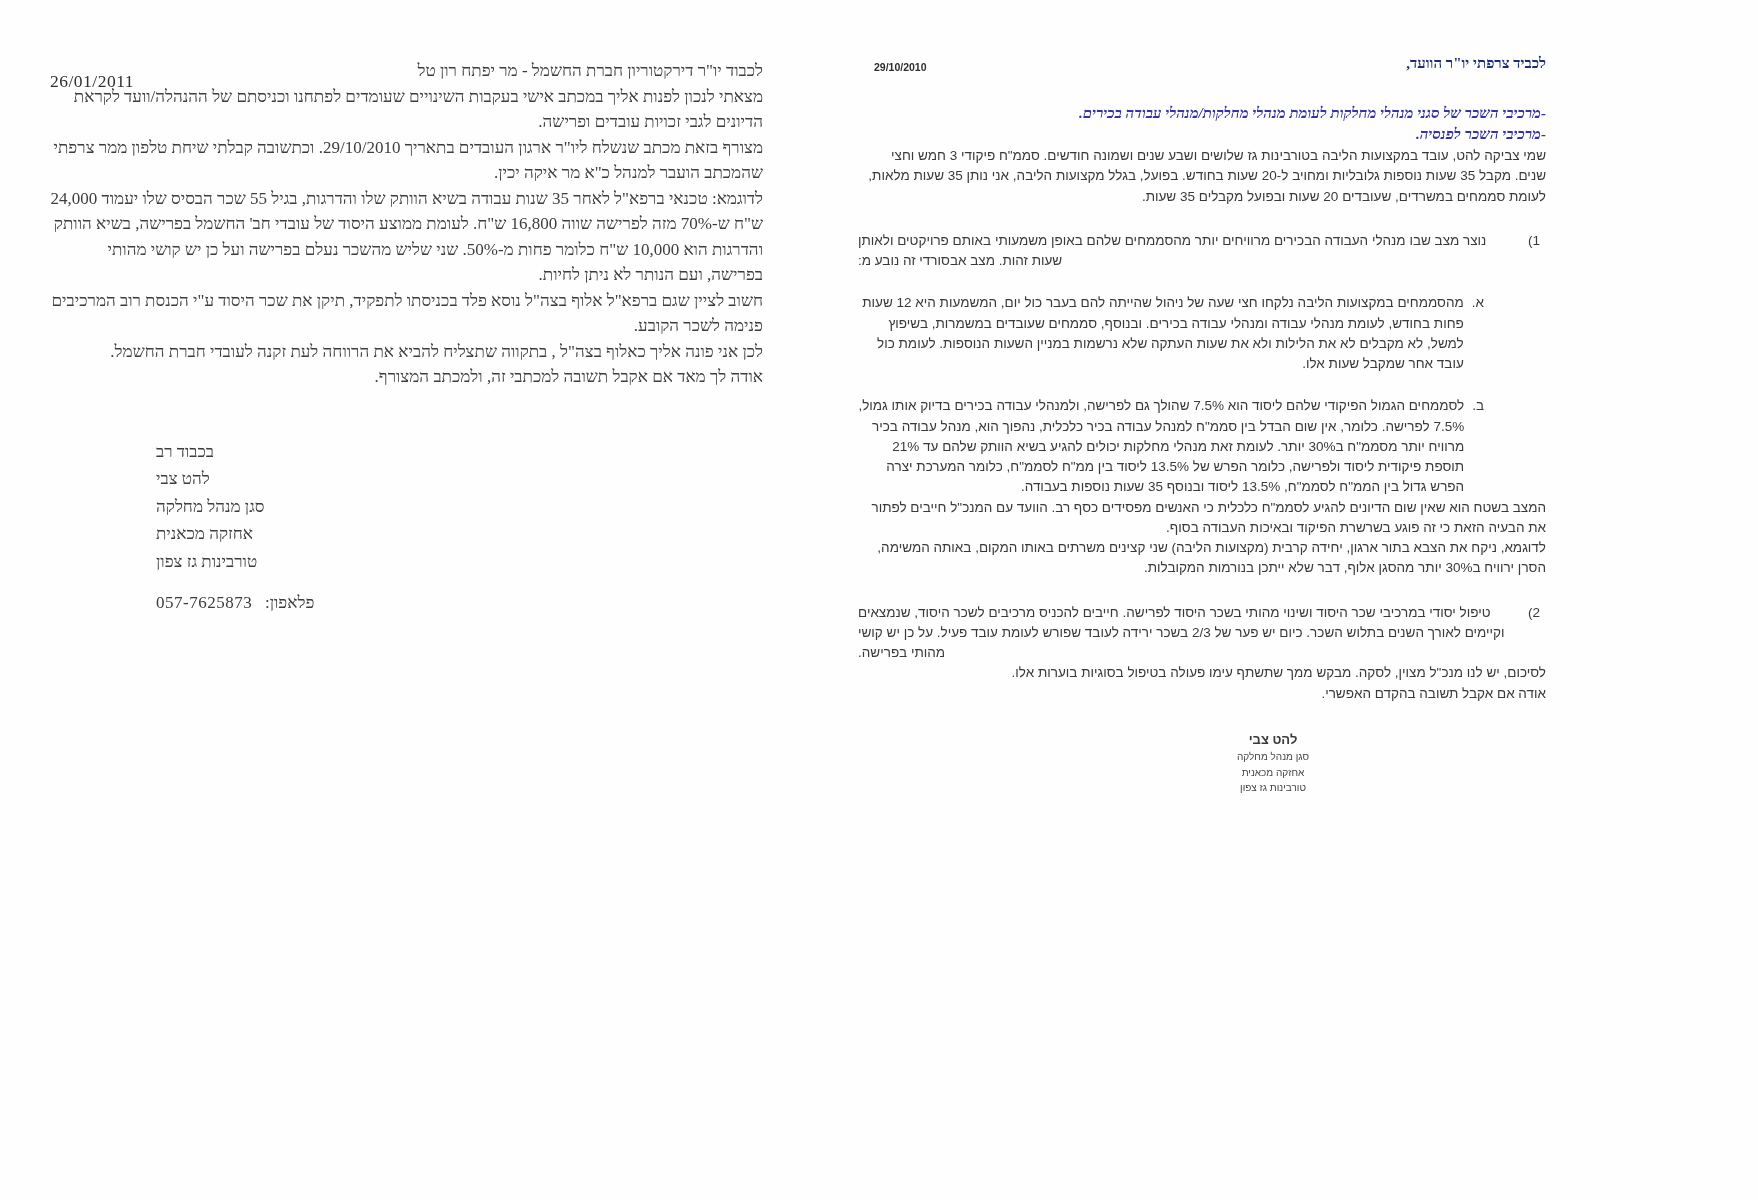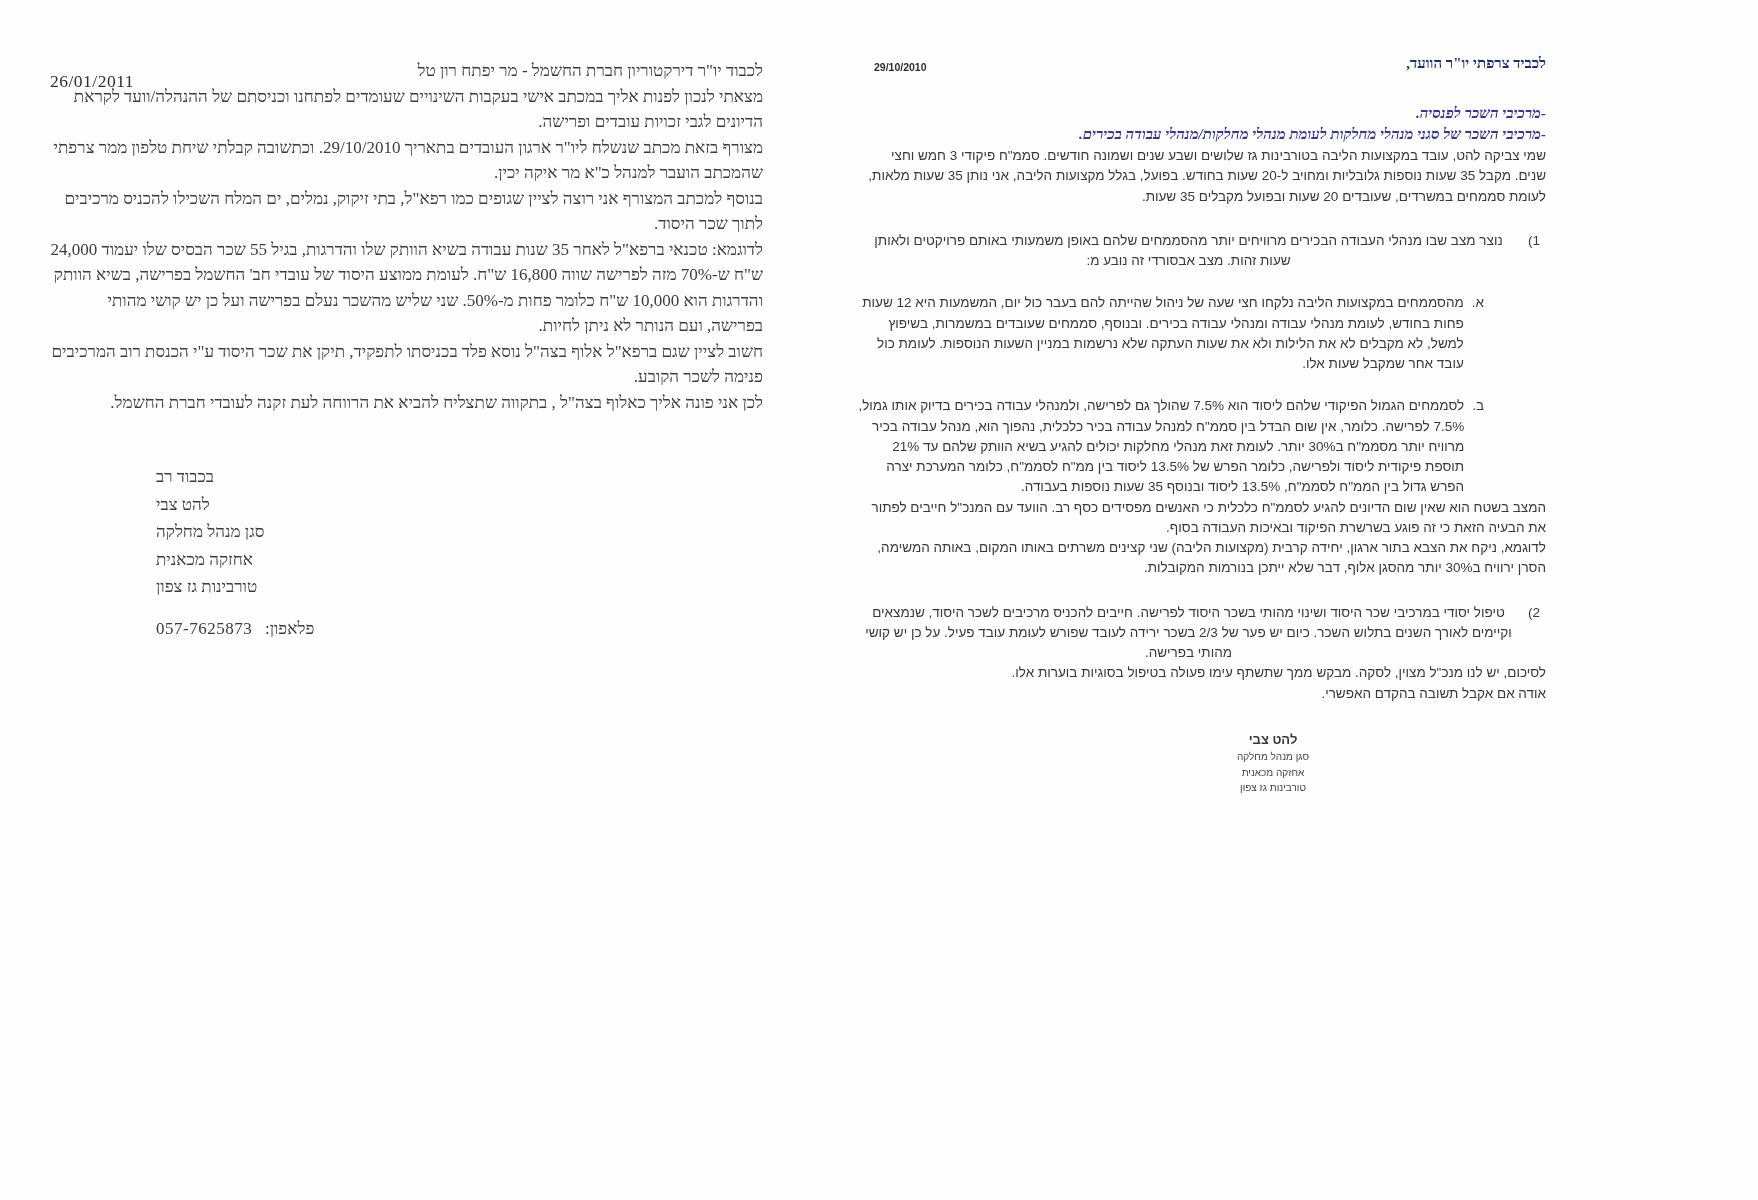--- a/index.html
+++ b/index.html
@@ -37,21 +37,21 @@
   }
   .pr-date{position:absolute;left:16px;top:8px;direction:ltr;font-weight:bold;font-size:10.5px;color:#2d2d2d;}
   .pr-recipient{margin:62px 138px 0 0;text-align:right;color:#1c2d75;font-weight:bold;font-size:15px;font-family:"Liberation Serif",serif;}
   .pr-subject{margin-top:28px;text-align:right;}
   .pr-subject-label{color:#2a3b8f;font-weight:bold;text-decoration:underline;font-size:13px;}
   .pr-subject-line{color:#3434a6;font-weight:bold;font-style:italic;font-size:15px;line-height:1.45;font-family:"Liberation Serif",serif;}
   .page-right p{margin:0;text-align:right;}
   .pr-intro{margin-top:16px;}
   .num-item{display:flex;gap:9px;margin:24px 6px 0 0;align-items:flex-start;}
   .num-item .marker{direction:ltr;unicode-bidi:bidi-override;flex:0 0 auto;}
-  .num-item .txt{flex:1;text-align:center;}
+  .num-item .txt{flex:1;text-align:left;}
   .sub-item{display:flex;gap:8px;margin:22px 62px 0 0;align-items:flex-start;}
   .sub-item .marker{flex:0 0 auto;}
   .sub-item .txt{flex:1;text-align:right;}
   .pr-motivation{margin-top:22px;}
   .pr-army{margin-top:22px;}
   .pr-summary{margin-top:26px;}
   .pr-thanks{margin-top:22px;margin-left:170px;}
   .pr-signature{width:170px;margin:26px auto 0 330px;text-align:center;}
   .pr-sig-name{font-weight:bold;font-size:13px;}
   .pr-signature .line{font-size:10px;line-height:1.55;color:#454545;}
@@ -61,46 +61,46 @@
 
 <div class="canvas">
 
   <div class="page page-left">
     <span class="pl-date">26/01/2011</span>
 
     <p class="pl-recipient">לכבוד יו"ר דירקטוריון חברת החשמל - מר יפתח רון טל</p>
 
     <p class="pl-p1">מצאתי לנכון לפנות אליך במכתב אישי בעקבות השינויים שעומדים לפתחנו וכניסתם של ההנהלה/וועד לקראת הדיונים לגבי זכויות עובדים ופרישה.</p>
     <p class="pl-p2">מצורף בזאת מכתב שנשלח ליו"ר ארגון העובדים בתאריך 29/10/2010. וכתשובה קבלתי שיחת טלפון ממר צרפתי שהמכתב הועבר למנהל כ"א מר איקה יכין.</p>
-    <p class="pl-p3">בנוסף למכתב המצורף אני רוצה לציין שגופים כמו רפא"ל, בתי זיקוק, נמלים, ים המלח השכילו להכניס מרכיבים לתוך שכר היסוד.</p>
     <p class="pl-p4">לדוגמא: טכנאי ברפא"ל לאחר 35 שנות עבודה בשיא הוותק שלו והדרגות, בגיל 55 שכר הבסיס שלו יעמוד 24,000 ש"ח ש-70% מזה לפרישה שווה 16,800 ש"ח. לעומת ממוצע היסוד של עובדי חב' החשמל בפרישה, בשיא הוותק והדרגות הוא 10,000 ש"ח כלומר פחות מ-50%. שני שליש מהשכר נעלם בפרישה ועל כן יש קושי מהותי בפרישה, ועם הנותר לא ניתן לחיות.</p>
     <p class="pl-p5">חשוב לציין שגם ברפא"ל אלוף בצה"ל נוסא פלד בכניסתו לתפקיד, תיקן את שכר היסוד ע"י הכנסת רוב המרכיבים פנימה לשכר הקובע.</p>
     <p class="pl-p6">לכן אני פונה אליך כאלוף בצה"ל , בתקווה שתצליח להביא את הרווחה לעת זקנה לעובדי חברת החשמל.</p>
+    <p class="pl-p7">אודה לך מאד אם אקבל תשובה למכתבי זה, ולמכתב המצורף.</p>
 
     <div class="pl-signature">
       <div>בכבוד רב</div>
       <div>להט צבי</div>
       <div>סגן מנהל מחלקה</div>
       <div>אחזקה מכאנית</div>
       <div>טורבינות גז צפון</div>
       <div class="pl-phone">
         <span>פלאפון:</span>&nbsp;&nbsp;
         <span class="num">057-7625873</span>
       </div>
     </div>
   </div>
 
   <div class="page page-right">
     <span class="pr-date">29/10/2010</span>
 
     <p class="pr-recipient">לכביד צרפתי יו"ר הוועד,</p>
 
     <div class="pr-subject">
+      <div class="pr-subject-line">-מרכיבי השכר של סגני מנהלי מחלקות לעומת מנהלי מחלקות/מנהלי עבודה בכירים.</div>
       <div class="pr-subject-line">-מרכיבי השכר לפנסיה.</div>
-      <div class="pr-subject-line">-מרכיבי השכר של סגני מנהלי מחלקות לעומת מנהלי מחלקות/מנהלי עבודה בכירים.</div>
     </div>
 
     <p class="pr-intro">שמי צביקה להט, עובד במקצועות הליבה בטורבינות גז שלושים ושבע שנים ושמונה חודשים. סממ"ח פיקודי 3 חמש וחצי שנים. מקבל 35 שעות נוספות גלובליות ומחויב ל-20 שעות בחודש. בפועל, בגלל מקצועות הליבה, אני נותן 35 שעות מלאות, לעומת סממחים במשרדים, שעובדים 20 שעות ובפועל מקבלים 35 שעות.</p>
 
     <div class="num-item">
       <span class="marker">(1</span>
       <div class="txt">נוצר מצב שבו מנהלי העבודה הבכירים מרוויחים  יותר מהסממחים שלהם באופן משמעותי באותם פרויקטים ולאותן שעות זהות. מצב אבסורדי זה נובע מ:</div>
     </div>
 
     <div class="sub-item">

